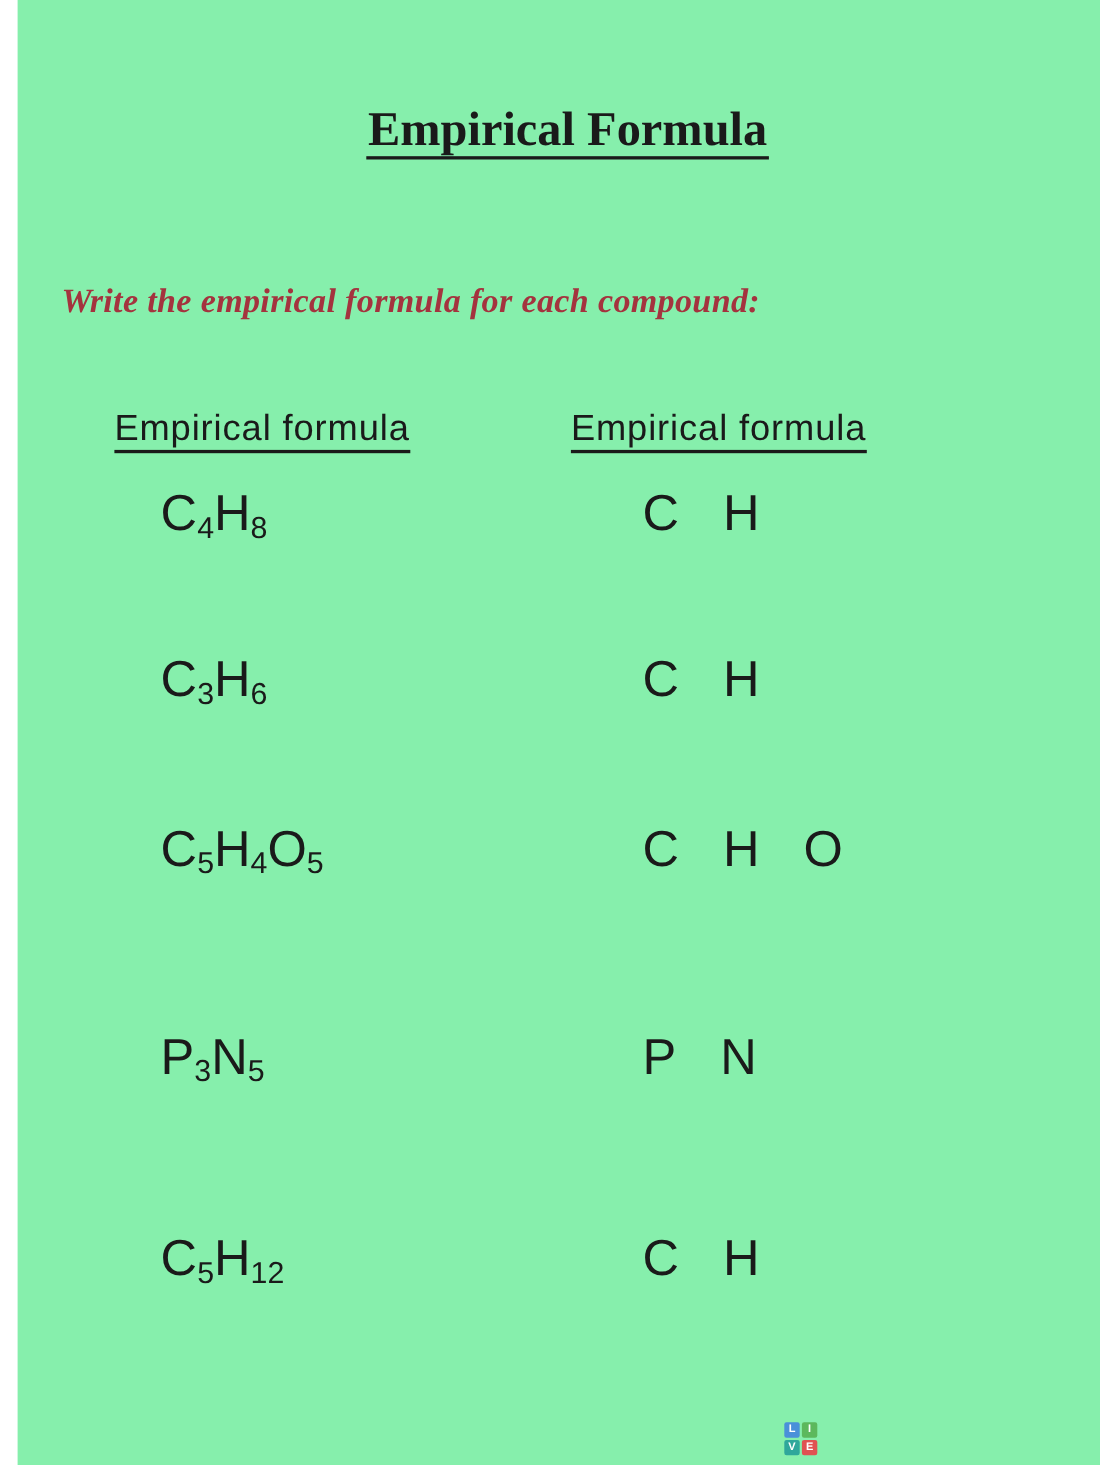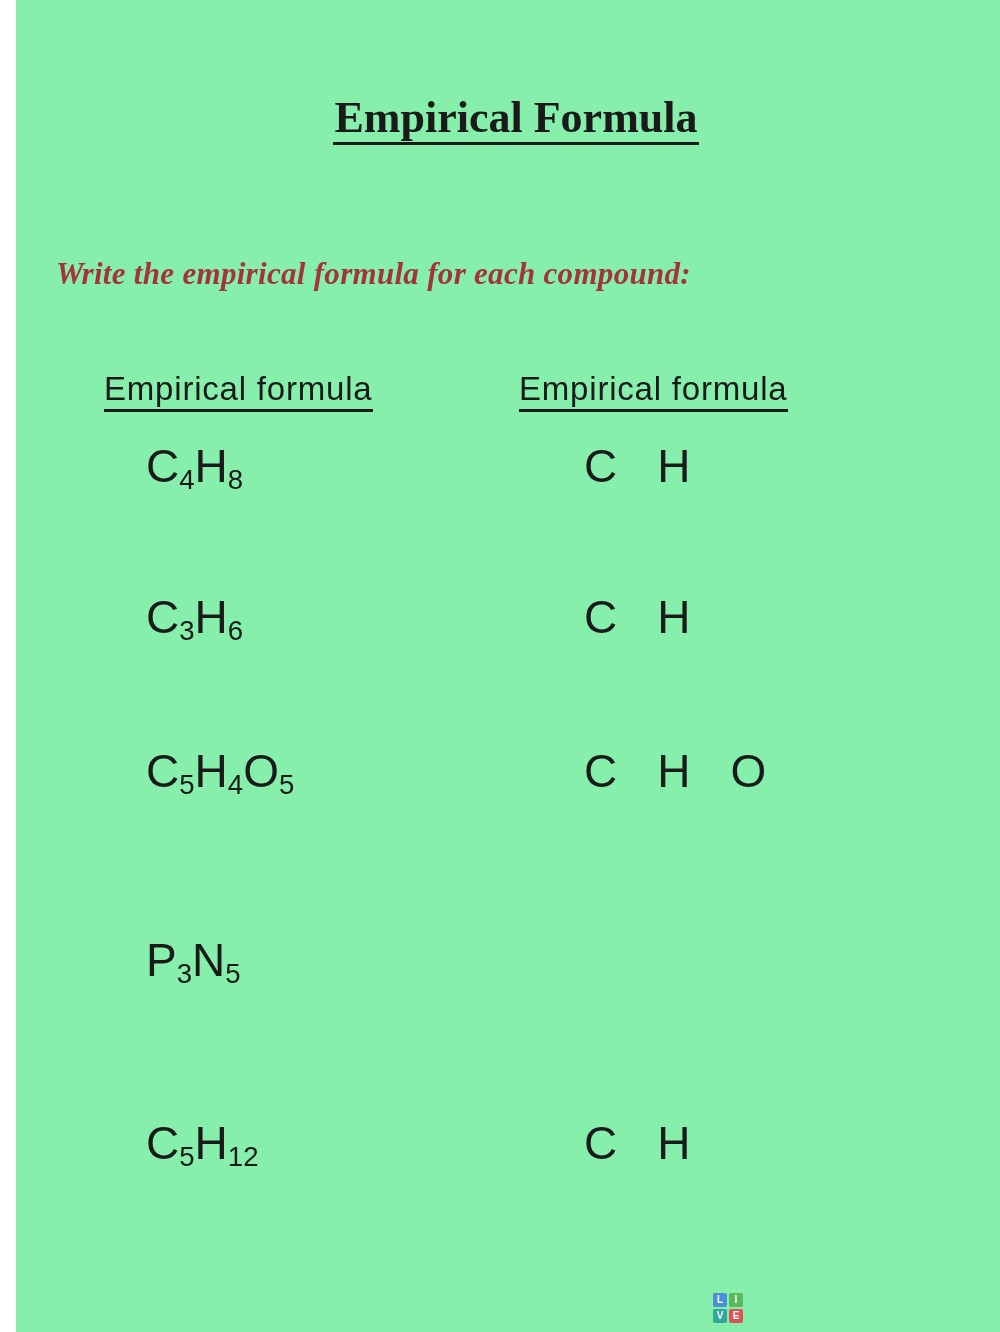--- a/index.html
+++ b/index.html
@@ -166,20 +166,21 @@
     <div class="ans"><span class="letter">C</span><span class="gap"></span><span class="letter">H</span><span class="gap"></span></div>
   </div>
 
   <div class="row r2">
     <div class="mol"><span>C</span><sub>5</sub><span>H</span><sub>4</sub><span>O</span><sub>5</sub></div>
     <div class="ans"><span class="letter">C</span><span class="gap"></span><span class="letter">H</span><span class="gap"></span><span class="letter">O</span><span class="gap"></span></div>
   </div>
 
   <div class="row r3">
     <div class="mol"><span>P</span><sub>3</sub><span>N</span><sub>5</sub></div>
+    <div class="ans"><span class="letter">P</span><span class="gap"></span><span class="letter">N</span><span class="gap"></span></div>
   </div>
 
   <div class="row r4">
     <div class="mol"><span>C</span><sub>5</sub><span>H</span><sub>12</sub></div>
     <div class="ans"><span class="letter">C</span><span class="gap"></span><span class="letter">H</span><span class="gap"></span></div>
   </div>
 
   <div class="logo">
     <div class="tiles">
       <div class="tile t0">L</div>

